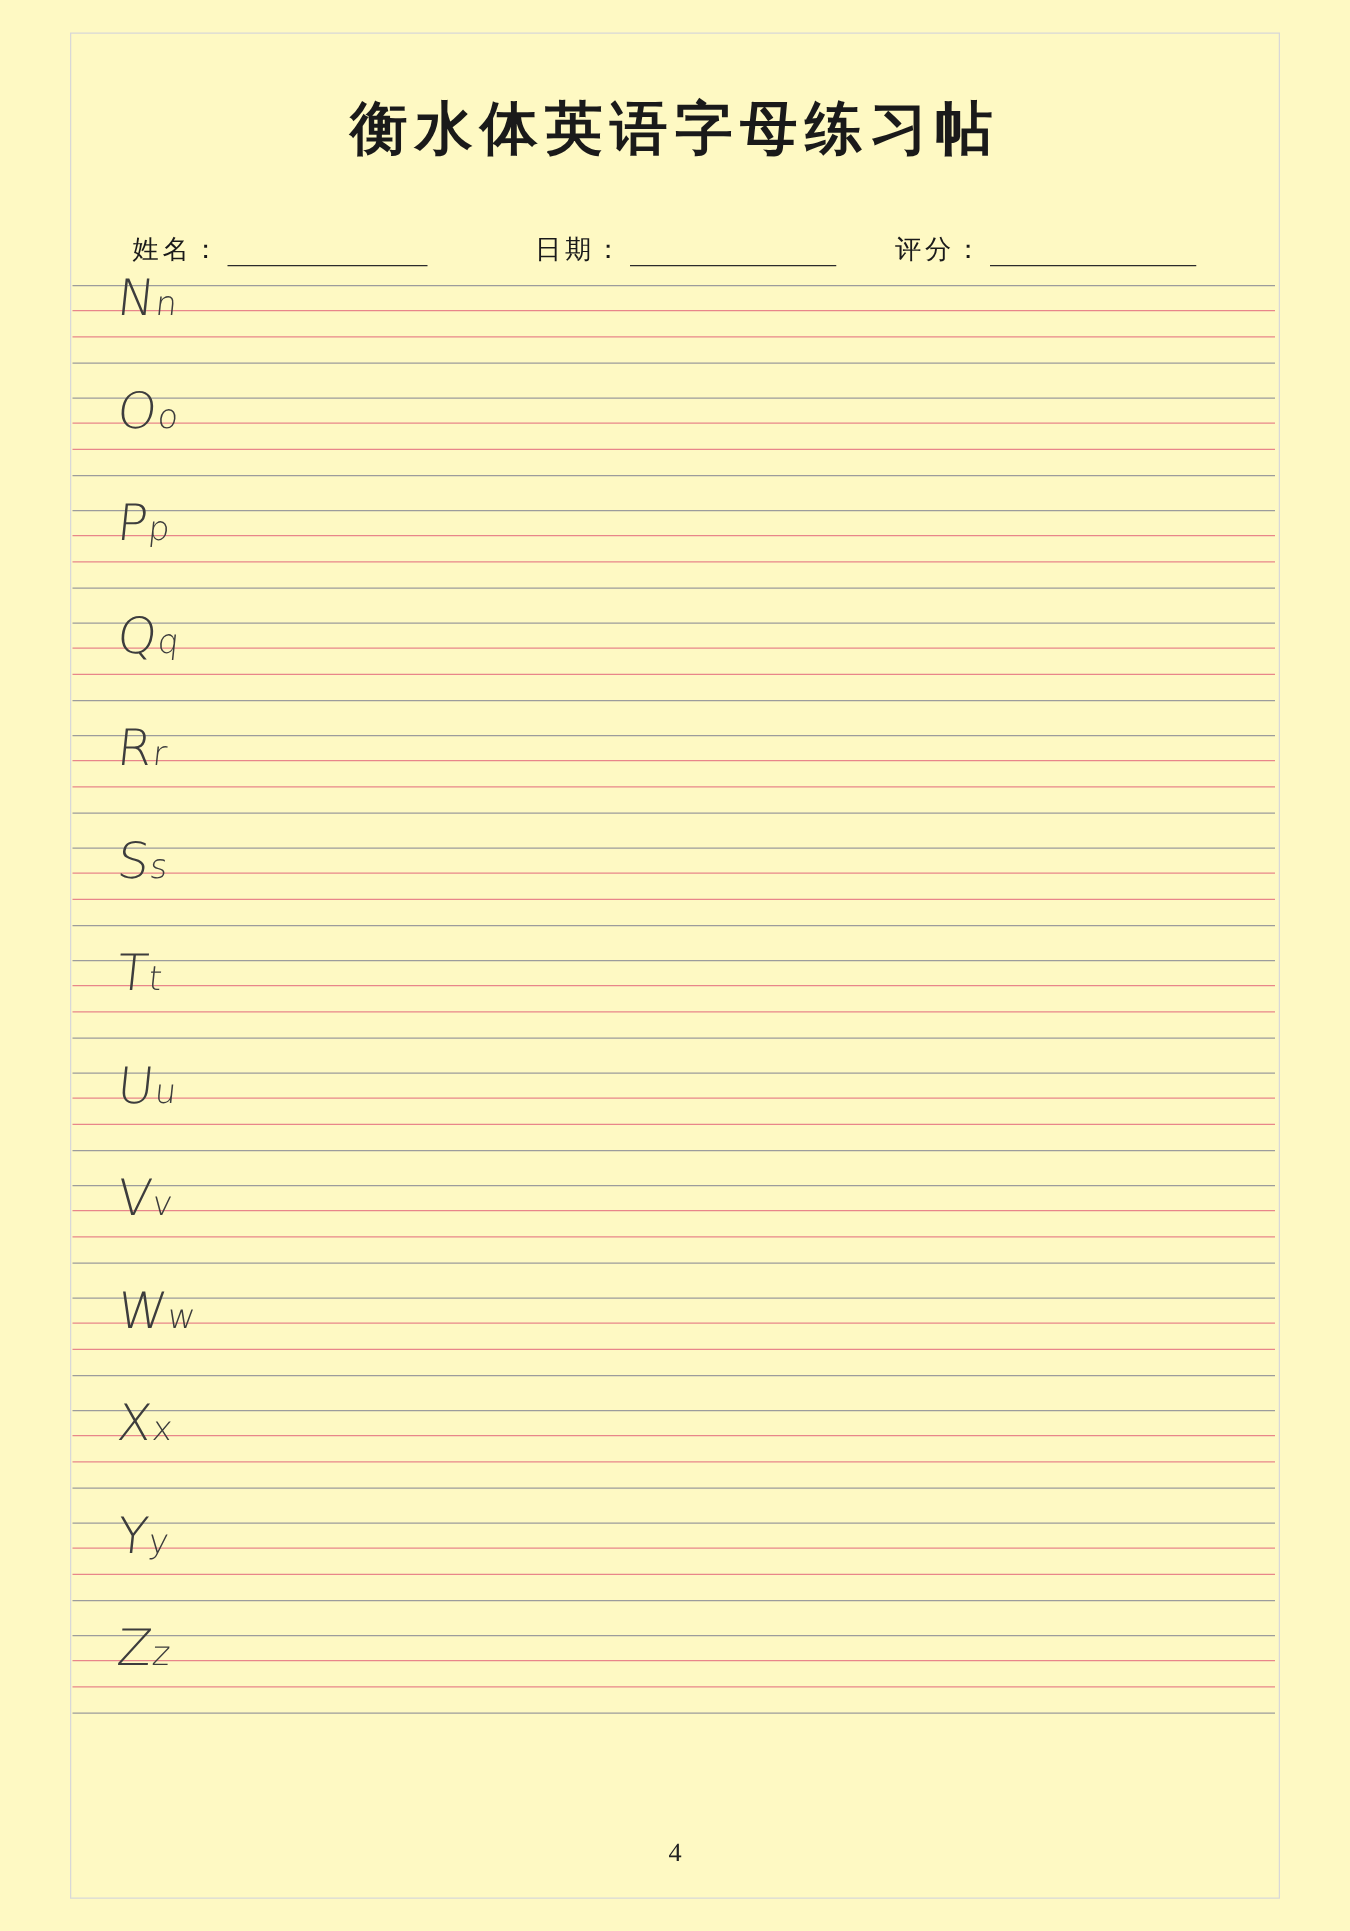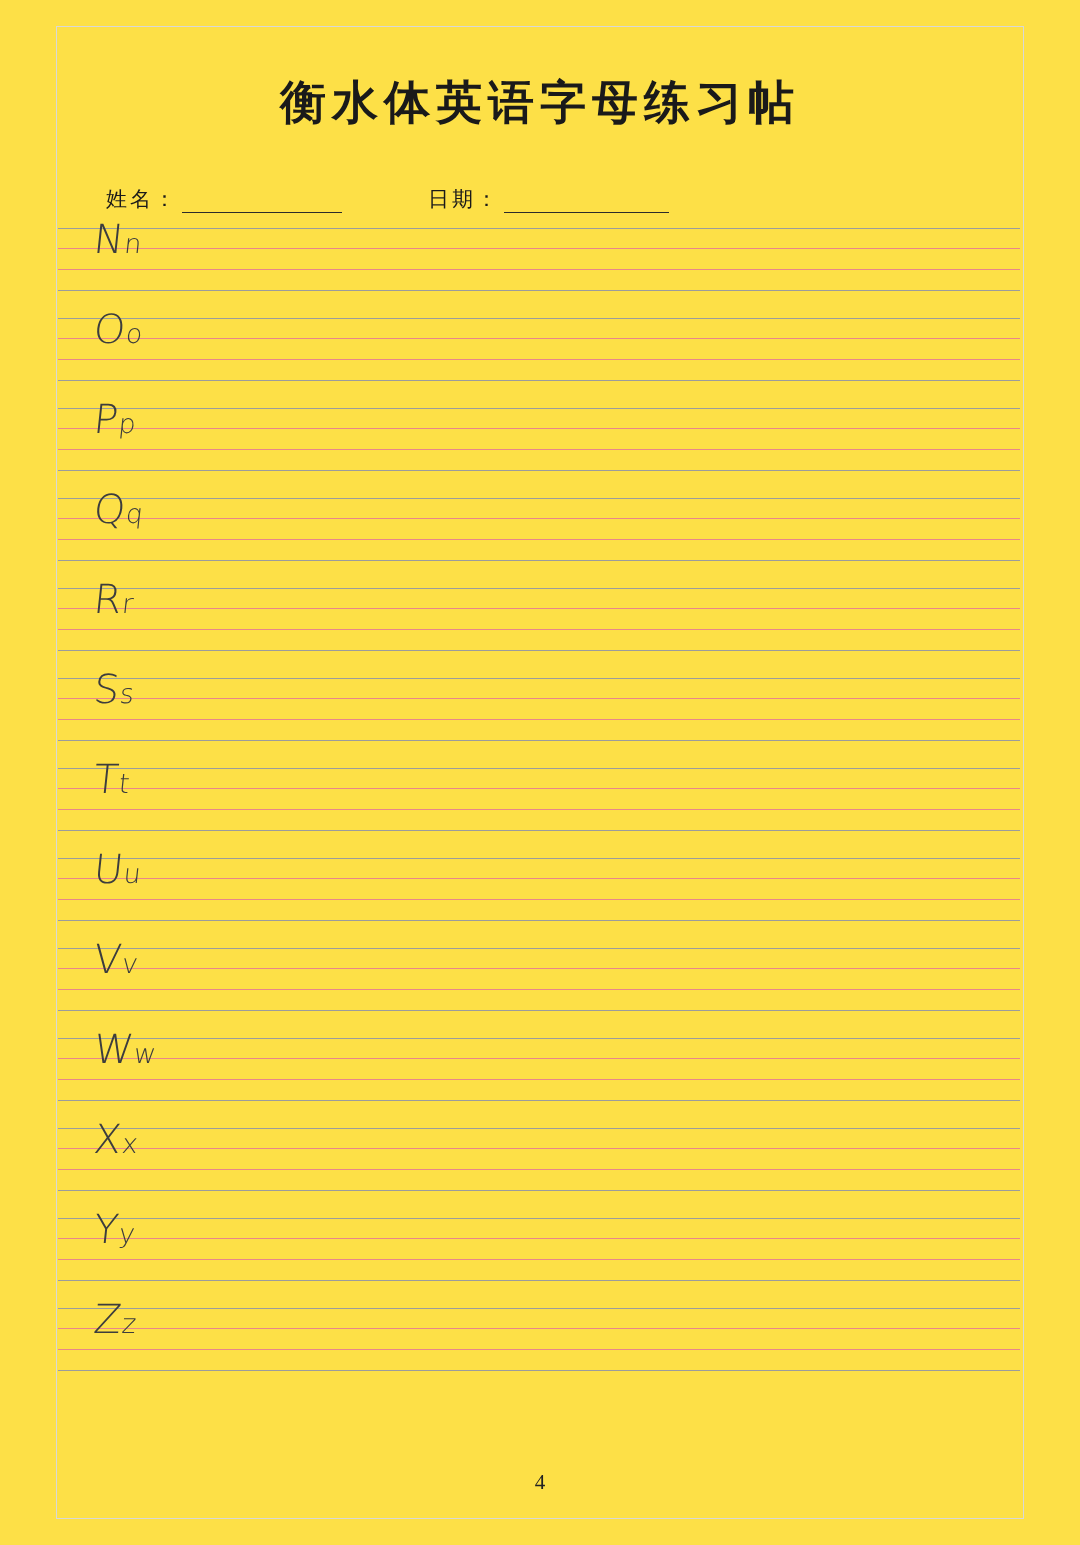--- a/index.html
+++ b/index.html
@@ -12,21 +12,21 @@
     height: 1545px;
     font-family: "Liberation Serif", serif;
     position: relative;
     overflow: hidden;
   }
   .page {
     position: absolute;
     left: 0; top: 0;
     width: 1080px;
     height: 1545px;
-    background: #fde047;
+    background: #fef9c3;
     box-sizing: border-box;
   }
   
   .page-border {
     position: absolute;
     left: 56px;
     top: 26px;
     width: 968px;
     height: 1493px;
     border: 1px solid #d8d8d8;
@@ -151,20 +151,24 @@
 
   <div class="header-fields">
     <div class="field" id="field-name">
       <span class="lbl">姓名：</span>
       <span class="rule"></span>
     </div>
     <div class="field" id="field-date">
       <span class="lbl">日期：</span>
       <span class="rule"></span>
     </div>
+    <div class="field" id="field-score">
+      <span class="lbl">评分：</span>
+      <span class="rule"></span>
+    </div>
   </div>
 
   <div class="rows" id="practice-rows">
       <div class="row">
         <div class="staff">
           <div class="ln l1"></div>
           <div class="ln l2 red"></div>
           <div class="ln l3 red"></div>
           <div class="ln l4"></div>
         </div>

